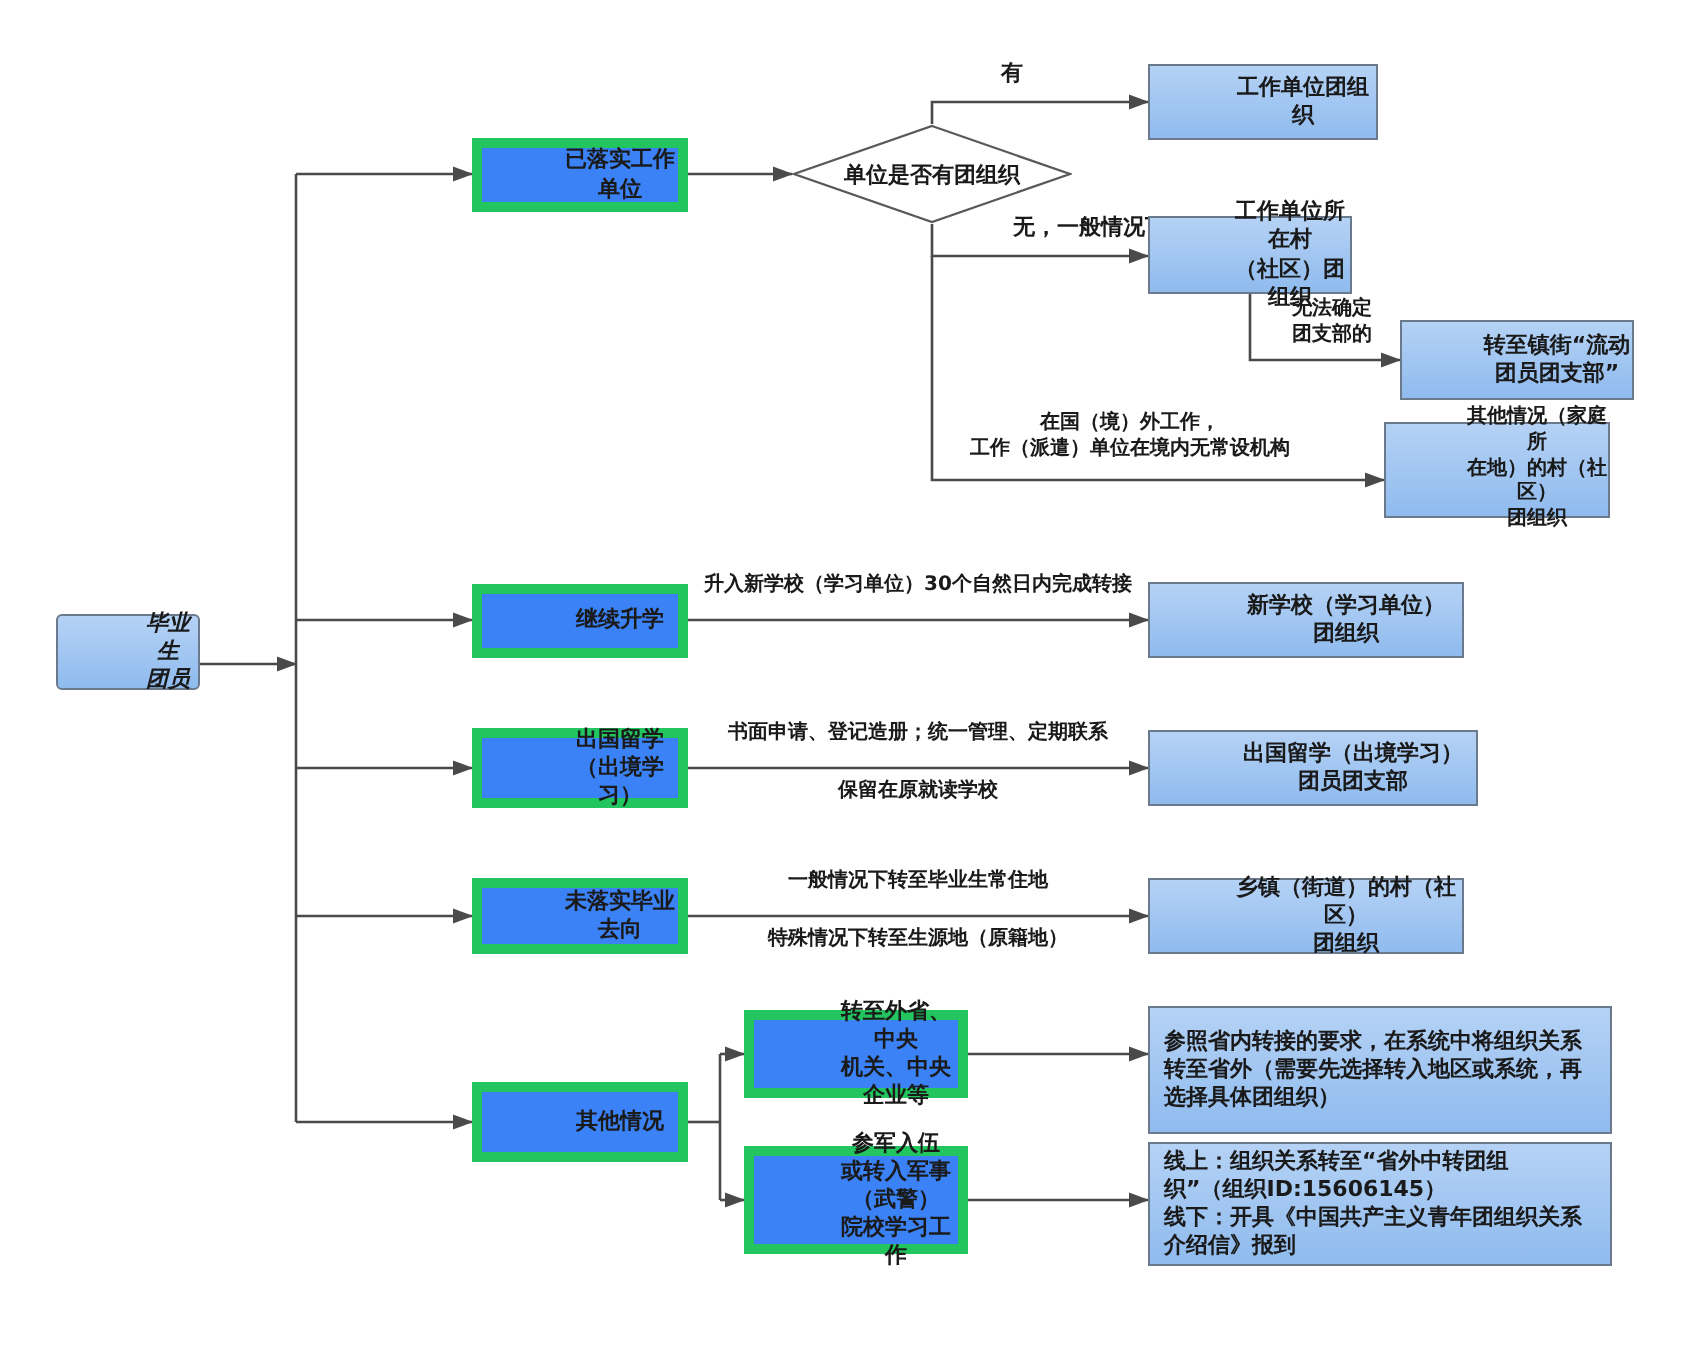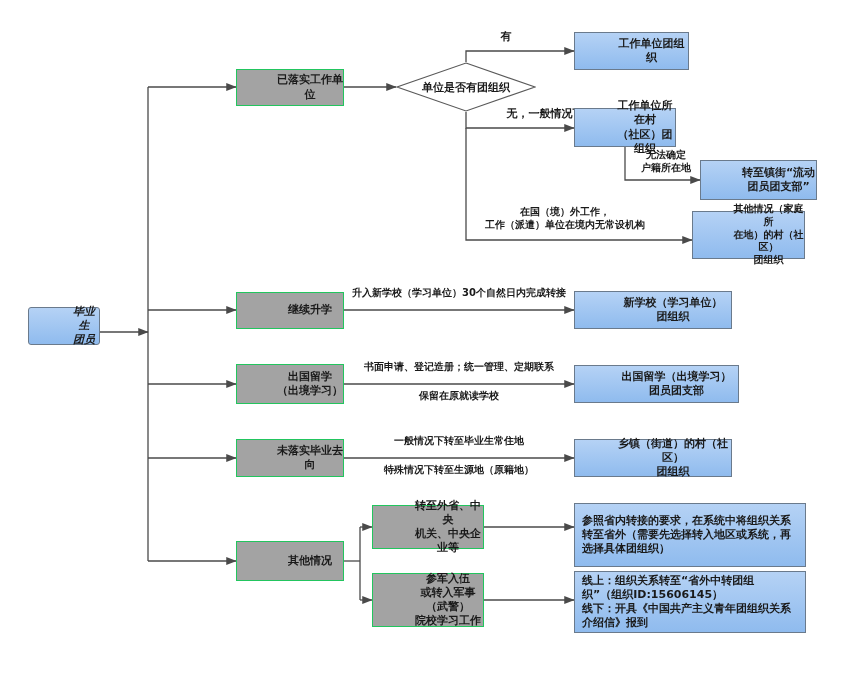--- a/index.html
+++ b/index.html
@@ -31,22 +31,22 @@
     align-items: center;
     justify-content: center;
     text-align: center;
     font-weight: bold;
     color: #1a1a1a;
     line-height: 1.28;
     white-space: pre-line;
     padding-left: 40px;
   }
   .node.white {
-    background: #a3a3a3;
-    border: 1px solid #22c55e;
+    background: #3b82f6;
+    border: 5px solid #22c55e;
   }
   .node.blue {
     background: #9dc3f0;
     border: 1px solid #6a7a8c;
   }
   .node.blue.grad {
     background: linear-gradient(180deg, #b5d2f5 0%, #8fbbee 100%);
   }
   .node.start {
     background: linear-gradient(180deg, #b5d2f5 0%, #8fbbee 100%);
@@ -155,21 +155,21 @@
   <div class="edge-label s11" style="left:486px;top:30px;width:40px;">有</div>
 
   <div class="edge-label s11" style="left:490px;top:107px;width:110px;">无，一般情况下</div>
 
   <div class="node blue grad s11" style="left:574px;top:32px;width:115px;height:38px;">工作单位团组织</div>
 
   <div class="node blue grad s11" style="left:574px;top:108px;width:102px;height:39px;">工作单位所在村
 （社区）团组织</div>
 
   <div class="edge-label s10" style="left:630px;top:148px;width:72px;">无法确定
-户籍所在地</div>
+团支部的</div>
 
   <div class="node blue grad s11" style="left:700px;top:160px;width:117px;height:40px;">转至镇街“流动
 团员团支部”</div>
 
   <div class="edge-label s10" style="left:440px;top:205px;width:250px;">在国（境）外工作，
 工作（派遣）单位在境内无常设机构</div>
 
   <div class="node blue grad s10" style="left:692px;top:211px;width:113px;height:48px;">其他情况（家庭所
 在地）的村（社区）
 团组织</div>

